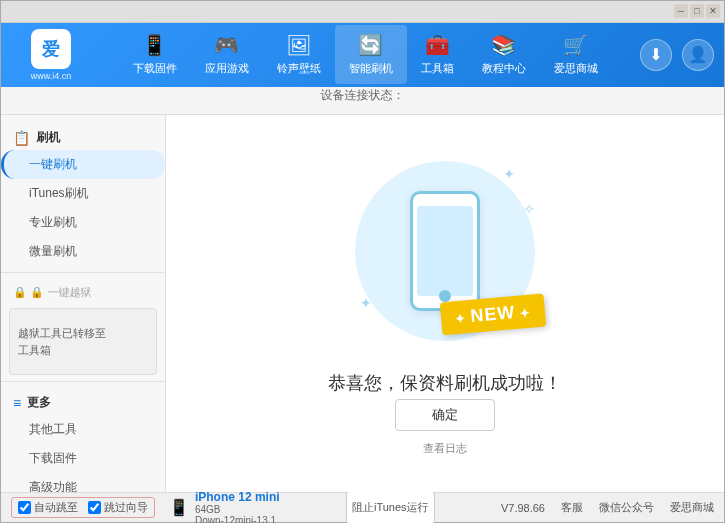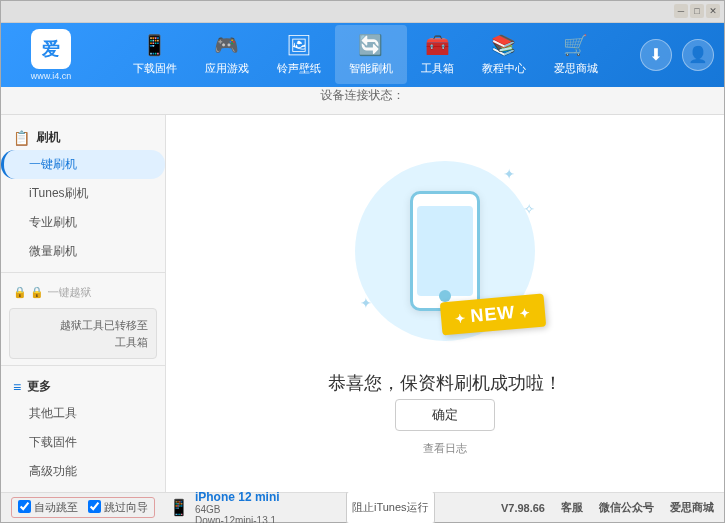--- a/index.html
+++ b/index.html
@@ -162,25 +162,24 @@
       color: #aaa;
       display: flex;
       align-items: center;
       gap: 4px;
     }
     .sidebar-note {
       margin: 4px 8px;
       background: #f0f0f0;
       border: 1px solid #ddd;
       border-radius: 4px;
-      padding: 8px 8px;
+      padding: 16px 8px;
       font-size: 11px;
       color: #666;
       line-height: 1.5;
-      text-align: right;
     }
 
     
     .content {
       flex: 1;
       background: white;
       display: flex;
       flex-direction: column;
       align-items: center;
       justify-content: center;
@@ -305,41 +304,40 @@
       color: #555;
       justify-content: space-between;
     }
     .bottom-left {
       display: flex;
       align-items: center;
       gap: 14px;
     }
     .bottom-checkbox {
       display: flex;
-      align-items: flex-start;
+      align-items: center;
       gap: 3px;
       cursor: pointer;
     }
     .bottom-checkbox input { cursor: pointer; }
     .device-name {
       color: #1677d8;
       font-weight: bold;
       font-size: 12px;
     }
     .device-detail {
       color: #666;
       font-size: 10px;
     }
 
     .bottom-right {
       display: flex;
       align-items: center;
       gap: 16px;
       color: #555;
-      font-weight: bold;
     }
     .bottom-right-item {
       cursor: pointer;
       color: #555;
     }
 
     .bottom-left-section {
       display: flex;
       align-items: center;
       gap: 8px;

